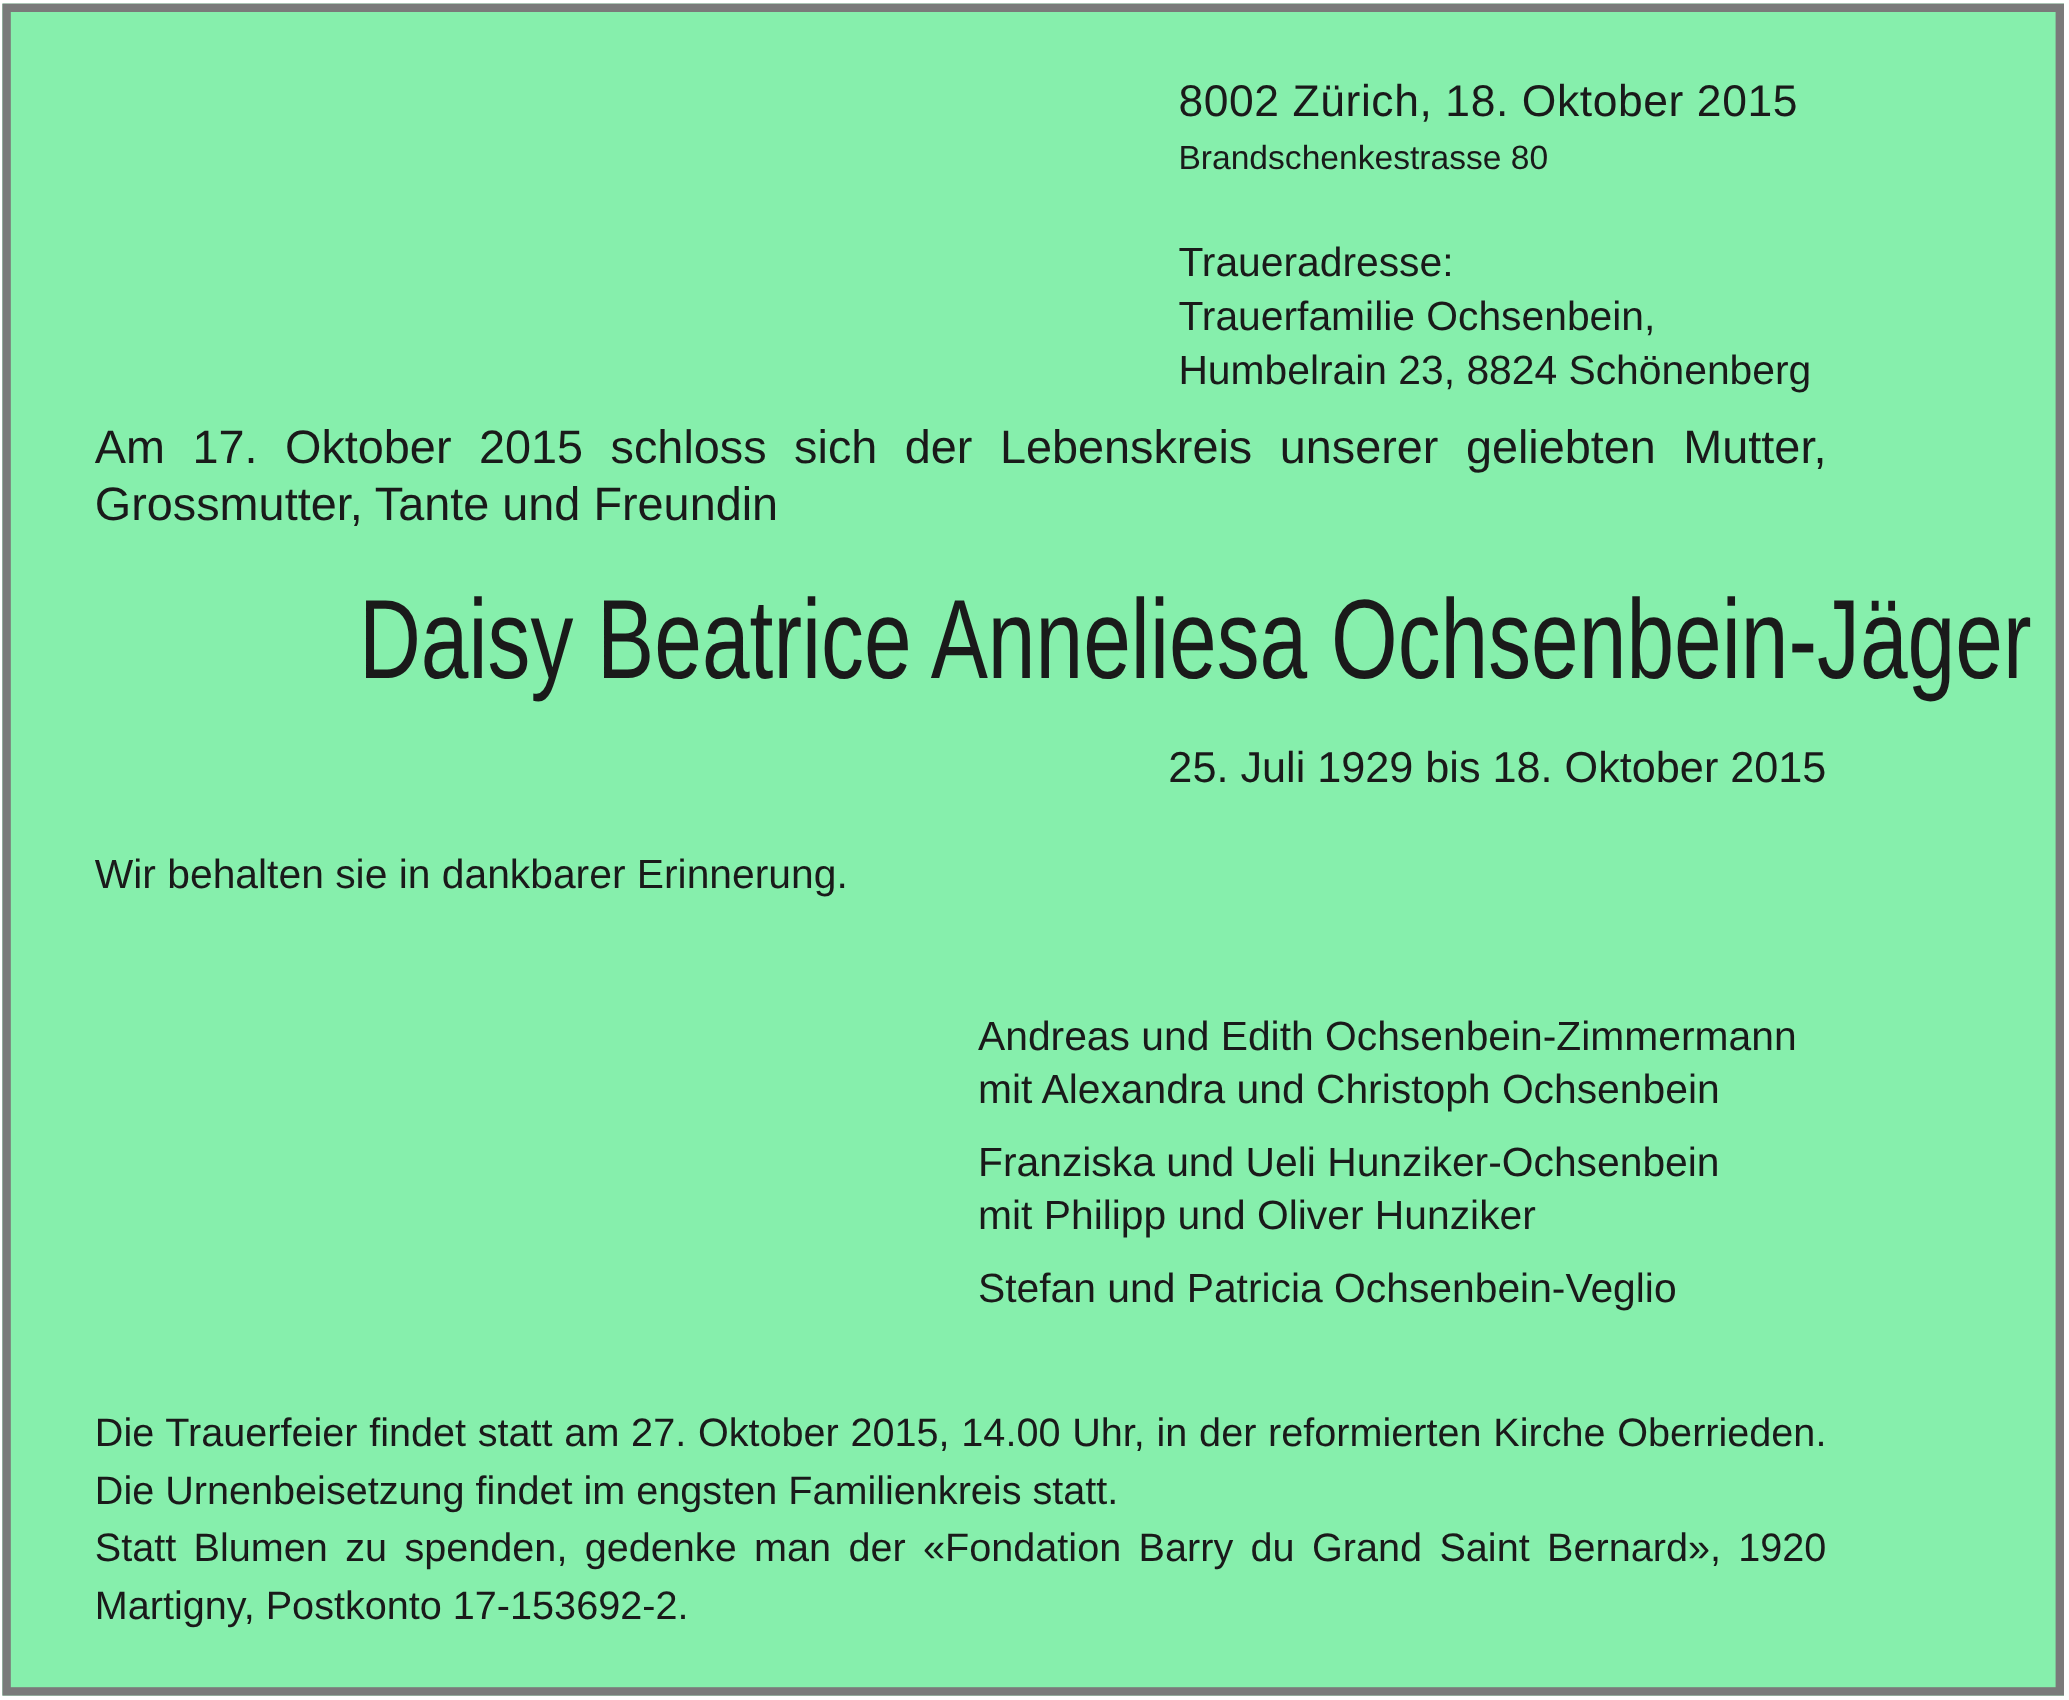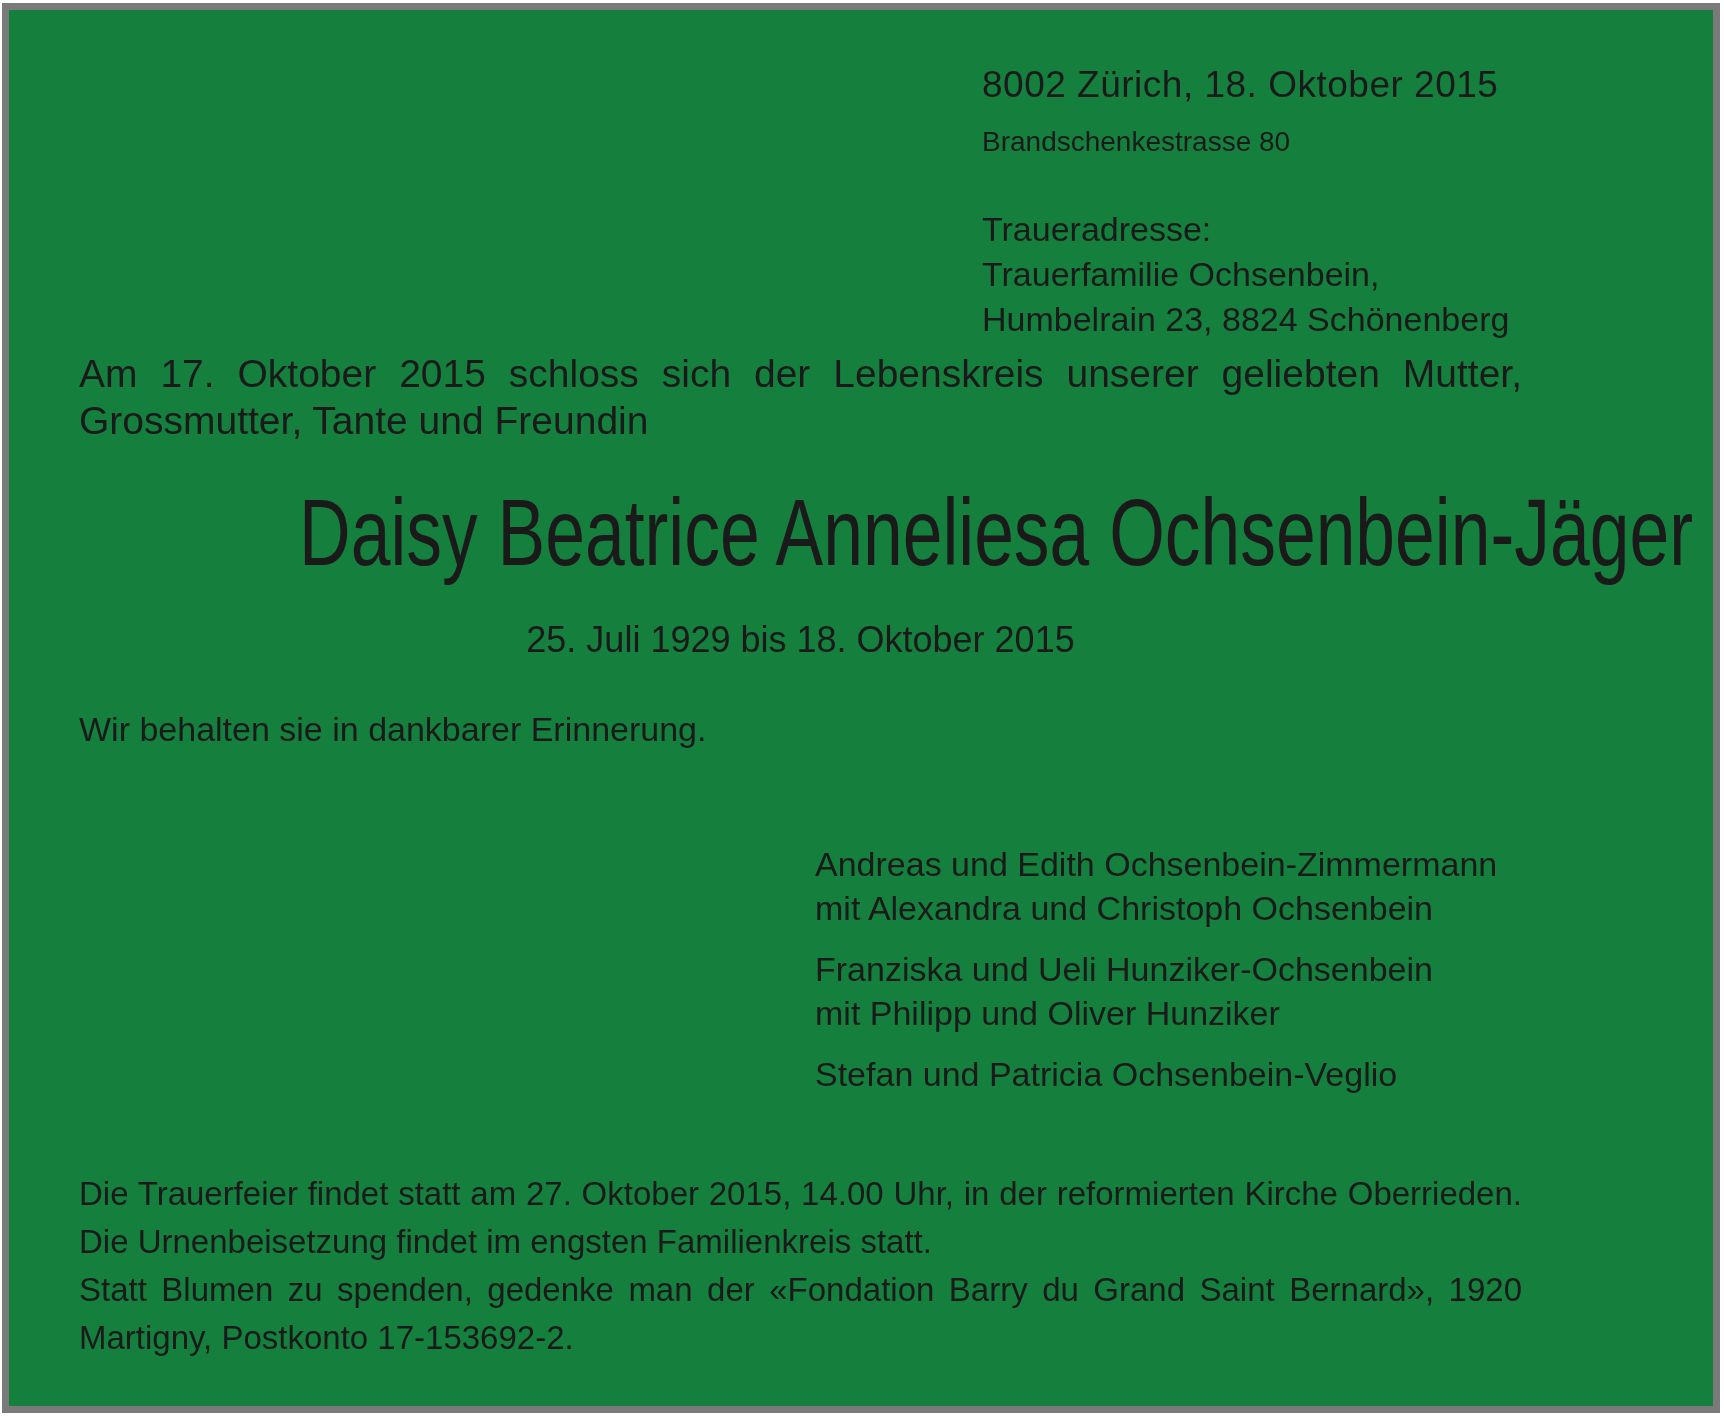--- a/index.html
+++ b/index.html
@@ -16,21 +16,21 @@
     background: #ffffff;
     overflow: hidden;
   }
   .frame {
     position: absolute;
     left: 2px;
     top: 3px;
     right: 4px;
     bottom: 4px;
     border: 7px solid #7a7a7a;
-    background: #15803d;
+    background: #86efac;
     box-sizing: border-box;
   }
   .content {
     position: absolute;
     left: 70px;
     top: 10px;
     width: 1443px;
     height: 1390px;
   }
   
@@ -40,21 +40,21 @@
     top: 42px;
   }
   .date-line {
     font-size: 37px;
     line-height: 46px;
     letter-spacing: 0.5px;
   }
   .sender-line {
     font-size: 28px;
     line-height: 36px;
-    margin-top: 16px;
+    margin-top: 6px;
   }
   .trauer-block {
     margin-top: 47px;
     font-size: 34px;
     line-height: 45px;
   }
   
   .intro {
     position: absolute;
     left: 0;
@@ -79,21 +79,21 @@
     line-height: 130px;
     transform: scaleX(0.76);
     transform-origin: center;
     letter-spacing: 0px;
   }
   .life-dates {
     position: absolute;
     left: 0;
     top: 596px;
     width: 1443px;
-    text-align: center;
+    text-align: right;
     font-size: 36px;
     line-height: 48px;
   }
   .remembrance {
     position: absolute;
     left: 0;
     top: 686px;
     font-size: 34px;
     line-height: 46px;
   }

